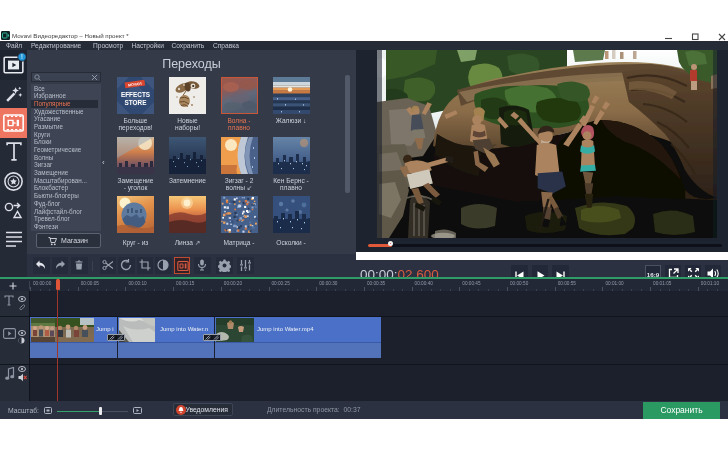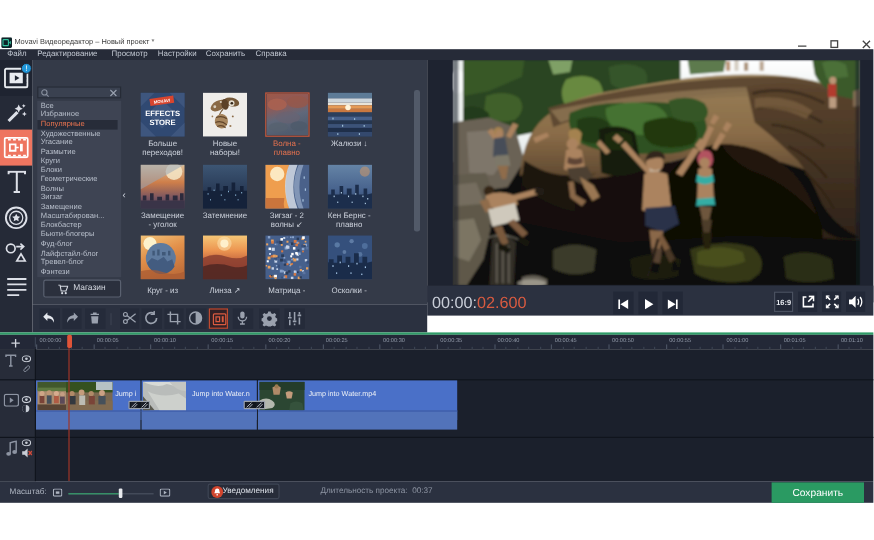--- a/index.html
+++ b/index.html
@@ -18,21 +18,21 @@
 #shopbtn{left:9px;top:183px;width:65px;height:14.5px;background:#2b303d;border:1px solid #5a6170;border-radius:2px;color:#d6dae2;font-size:7px;text-align:center;line-height:13px;}
 #colarrow{left:75px;top:105px;width:7px;height:15px;color:#cdd2dc;font-size:8px;line-height:15px;}
 #gridscroll{left:318px;top:25px;width:5px;height:118px;background:#525a69;border-radius:2px;}
 .thumb{position:absolute;width:37px;height:37px;overflow:hidden;}
 .tlabel{position:absolute;width:53px;text-align:center;font-size:6.6px;line-height:7.2px;color:#cdd2dc;}
 #preview{left:356px;top:50px;width:372px;height:202px;background:#1e2330;}
 #video{left:21px;top:0;width:340px;height:188px;overflow:hidden;}
 #progress{left:12px;top:194px;width:354px;height:3px;background:#0d1019;border-radius:2px;}
 #progfill{left:0;top:0;width:24px;height:3px;background:#e05a3a;border-radius:2px;}
 #progknob{left:19.5px;top:-3px;width:5px;height:5px;border-radius:50%;background:#d94f30;border:2px solid #f2f2f2;}
-#controlbar{left:356px;top:238px;width:372px;height:25px;background:#2b3140;}
+#controlbar{left:356px;top:260px;width:372px;height:25px;background:#2b3140;}
 #timecode{left:4px;top:7px;font-size:13.5px;color:#c9ced8;}
 .pbtn{position:absolute;top:5px;width:16.5px;height:19px;background:#222837;}
 .pbtn svg{position:absolute;left:4px;top:5.5px;}
 .rbtn{position:absolute;top:5px;width:16.5px;height:16.5px;background:#222837;}
 #toolbar{left:27px;top:254px;width:329px;height:23px;background:#2b3140;}
 .tbi{position:absolute;top:3px;width:16.5px;height:17px;background:#252b3a;}
 .tbi svg{position:absolute;left:2px;top:2px;}
 #greenline{left:0;top:277px;width:728px;height:2px;background:#2f9c68;}
 #ruler{left:0;top:279px;width:728px;height:12px;background:#232837;}
 .rlabel{position:absolute;top:2px;font-size:4.7px;color:#939baa;}
@@ -121,20 +121,21 @@
           <path d="M10,15.5 l3.5,-6 3.5,6 z" fill="none" stroke="#dde0e8" stroke-width="1.4"></path>
         </svg>
     </div>
     <div class="sbtile" style="top:174.5px;height:29px;">
       <svg style="left:4.5px;top:5px;" width="18" height="17" viewBox="0 0 18 17">
           <path d="M1,2.5 h16 M1,7 h16 M1,11.5 h16 M1,16 h10" stroke="#dde0e8" stroke-width="1.5"></path>
         </svg>
     </div>
   </div>
   <div class="abs" id="panel">
+    <div class="abs" id="paneltitle">Переходы</div>
 
     <div class="abs" id="catlist">Все<br>Избранное<br><span class="catsel">Популярные</span><br>Художественные<br>Угасание<br>Размытие<br>Круги<br>Блоки<br>Геометрические<br>Волны<br>Зигзаг<br>Замещение<br>Масштабирован...<br>Блокбастер<br>Бьюти-блогеры<br>Фуд-блог<br>Лайфстайл-блог<br>Тревел-блог<br>Фэнтези</div>
     <div class="abs" id="searchbox">
       <svg style="position:absolute;left:2px;top:1.5px;" width="7" height="7" viewBox="0 0 7 7">
           <circle cx="3" cy="3" r="2.2" fill="none" stroke="#8a92a0" stroke-width="0.9"></circle>
           <path d="M4.6,4.6 L6.5,6.5" stroke="#8a92a0" stroke-width="0.9"></path>
         </svg>
       <svg style="position:absolute;right:2px;top:1.5px;" width="7" height="7" viewBox="0 0 7 7">
           <path d="M1,1 l5,5 M6,1 l-5,5" stroke="#9aa2b0" stroke-width="0.9"></path>
         </svg>

